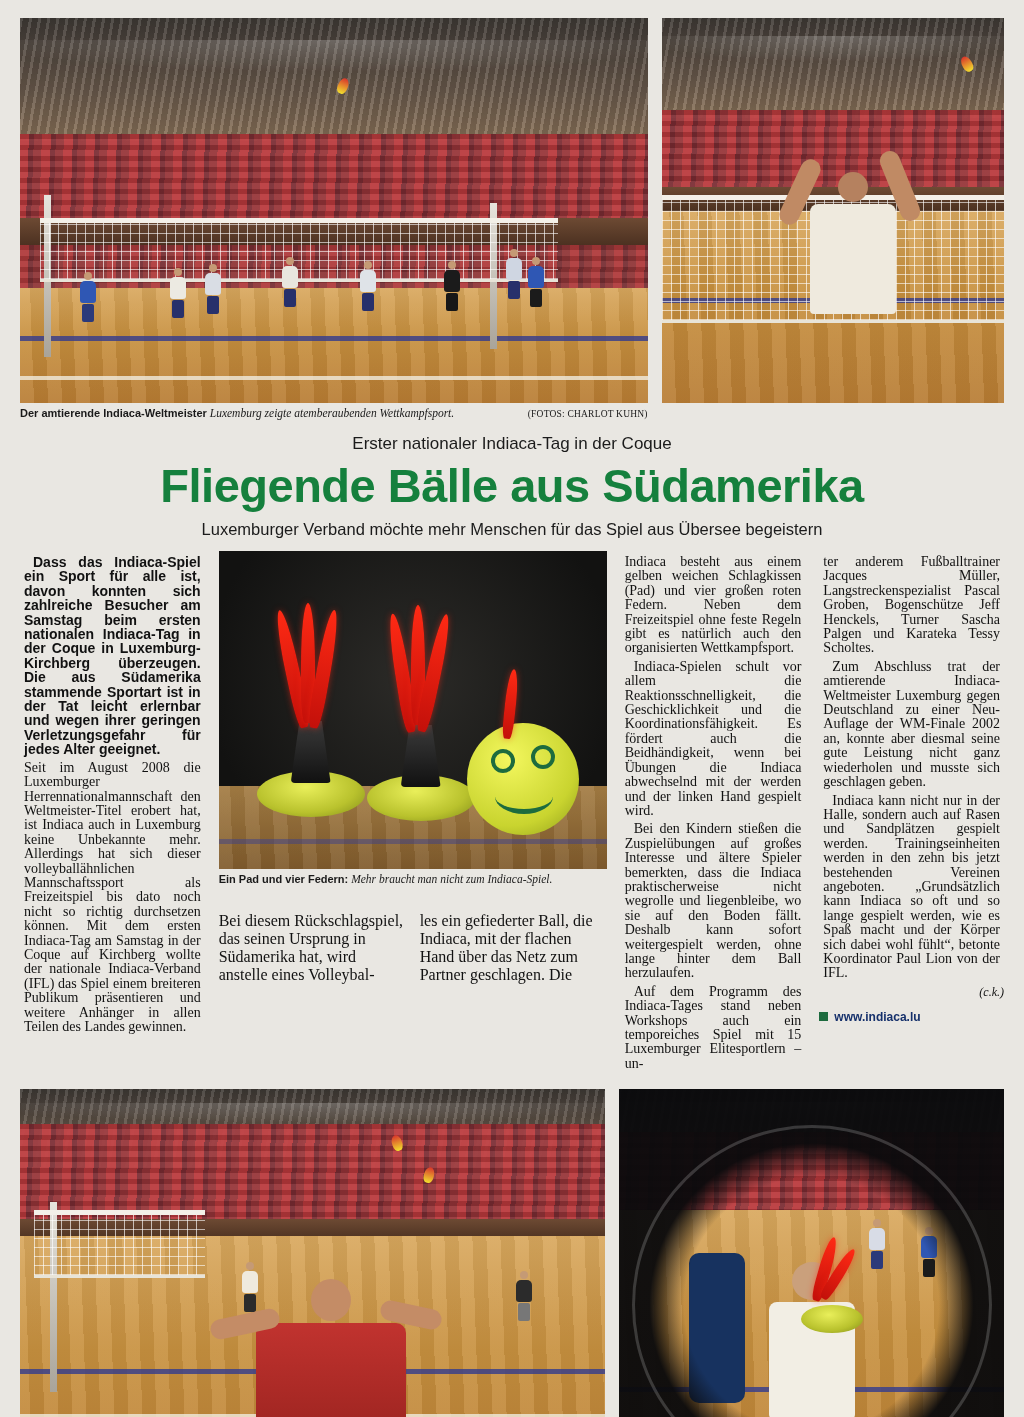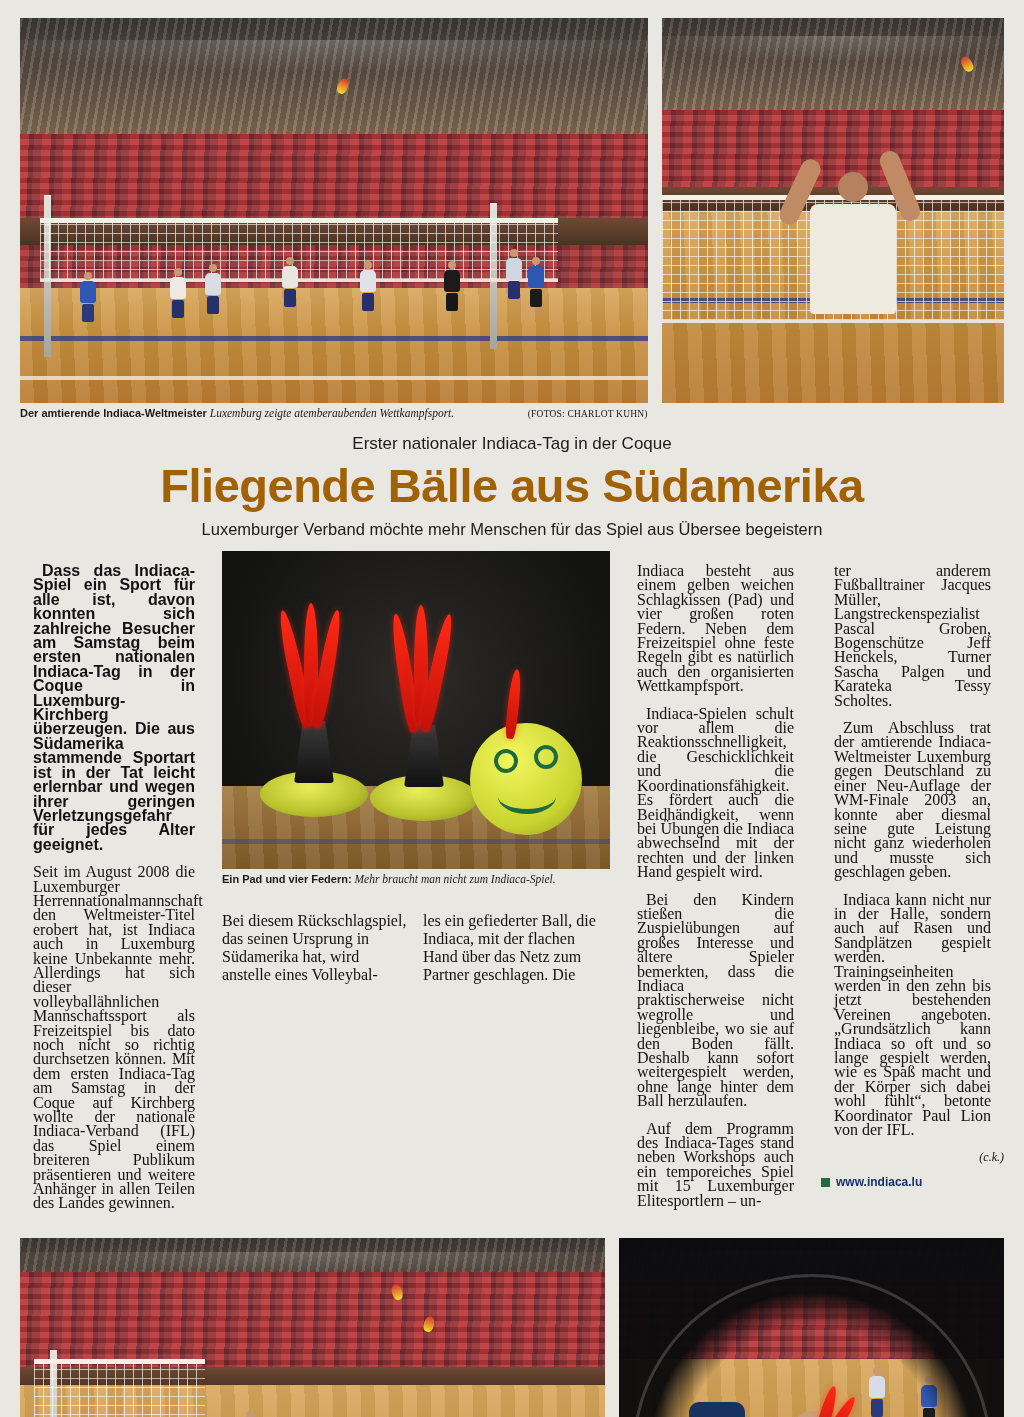--- a/index.html
+++ b/index.html
@@ -79,42 +79,42 @@
     margin-top: 14px;
     margin-bottom: 2px;
   }
   .headline {
     text-align: center;
     font-family: "Liberation Sans", sans-serif;
     font-weight: bold;
     font-size: 47px;
     letter-spacing: -0.5px;
     line-height: 56px;
-    color: #a16207;
+    color: #15803d;
     margin: 4px 0 6px 0;
   }
   .subhead {
     text-align: center;
     font-family: "Liberation Sans", sans-serif;
     font-size: 16.5px;
     color: #1b1b1b;
     margin-bottom: 12px;
   }
 
   
   .body-grid {
     display: flex;
     gap: 14px;
     align-items: flex-start;
   }
   .col { width: 188px; }
   .col-mid { width: 388px; }
   .col p {
-    margin: 13px;
-    font-size: 16px;
+    margin: 4px;
+    font-size: 14px;
     line-height: 14.4px;
     text-align: justify;
     text-indent: 9px;
     hyphens: auto;
   }
   .col p.first { text-indent: 0; }
   .lead {
     font-family: "Liberation Sans", sans-serif;
     font-weight: bold;
     font-size: 12.2px;
@@ -400,28 +400,28 @@
           <p class="first">Bei diesem Rückschlagspiel, das seinen Ursprung in Südamerika hat, wird anstelle eines Volleybal-</p>
         </div>
         <div class="sub">
           <p class="first">les ein gefiederter Ball, die Indiaca, mit der flachen Hand über das Netz zum Partner geschlagen. Die</p>
         </div>
       </div>
     </div>
 
     <div class="col">
       <p class="first">Indiaca besteht aus einem gelben weichen Schlagkissen (Pad) und vier großen roten Federn. Neben dem Freizeitspiel ohne feste Regeln gibt es natürlich auch den organisierten Wettkampfsport.</p>
-      <p>Indiaca-Spielen schult vor allem die Reaktionsschnelligkeit, die Geschicklichkeit und die Koordinationsfähigkeit. Es fördert auch die Beidhändigkeit, wenn bei Übungen die Indiaca abwechselnd mit der rechten und der linken Hand gespielt wird.</p>
+      <p>Indiaca-Spielen schult vor allem die Reaktionsschnelligkeit, die Geschicklichkeit und die Koordinationsfähigkeit. Es fördert auch die Beidhändigkeit, wenn bei Übungen die Indiaca abwechselnd mit der werden und der linken Hand gespielt wird.</p>
       <p>Bei den Kindern stießen die Zuspielübungen auf großes Interesse und ältere Spieler bemerkten, dass die Indiaca praktischerweise nicht wegrolle und liegenbleibe, wo sie auf den Boden fällt. Deshalb kann sofort weitergespielt werden, ohne lange hinter dem Ball herzulaufen.</p>
       <p>Auf dem Programm des Indiaca-Tages stand neben Workshops auch ein temporeiches Spiel mit 15 Luxemburger Elitesportlern – un-</p>
     </div>
 
     <div class="col">
       <p class="first">ter anderem Fußballtrainer Jacques Müller, Langstreckenspezialist Pascal Groben, Bogenschütze Jeff Henckels, Turner Sascha Palgen und Karateka Tessy Scholtes.</p>
-      <p>Zum Abschluss trat der amtierende Indiaca-Weltmeister Luxemburg gegen Deutschland zu einer Neu-Auflage der WM-Finale 2003 an, konnte aber diesmal seine gute Leistung nicht ganz wiederholen und musste sich geschlagen geben.</p>
+      <p>Zum Abschluss trat der amtierende Indiaca-Weltmeister Luxemburg gegen Deutschland zu einer Neu-Auflage der WM-Finale 2002 an, konnte aber diesmal seine gute Leistung nicht ganz wiederholen und musste sich geschlagen geben.</p>
       <p>Indiaca kann nicht nur in der Halle, sondern auch auf Rasen und Sandplätzen gespielt werden. Trainingseinheiten werden in den zehn bis jetzt bestehenden Vereinen angeboten. „Grundsätzlich kann Indiaca so oft und so lange gespielt werden, wie es Spaß macht und der Körper sich dabei wohl fühlt“, betonte Koordinator Paul Lion von der IFL.</p>
       <div class="sig">(c.k.)</div>
       <div class="weblink">
         <span class="sq"></span>
         <span>www.indiaca.lu</span>
       </div>
     </div>
   </div>
 
   <div class="bottom-row">

